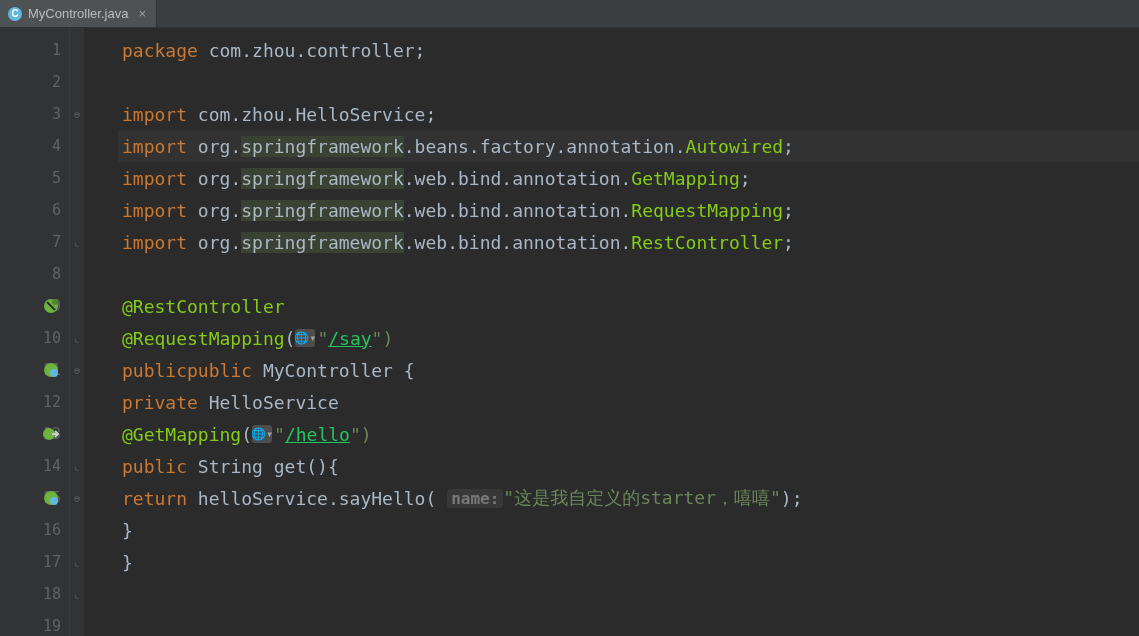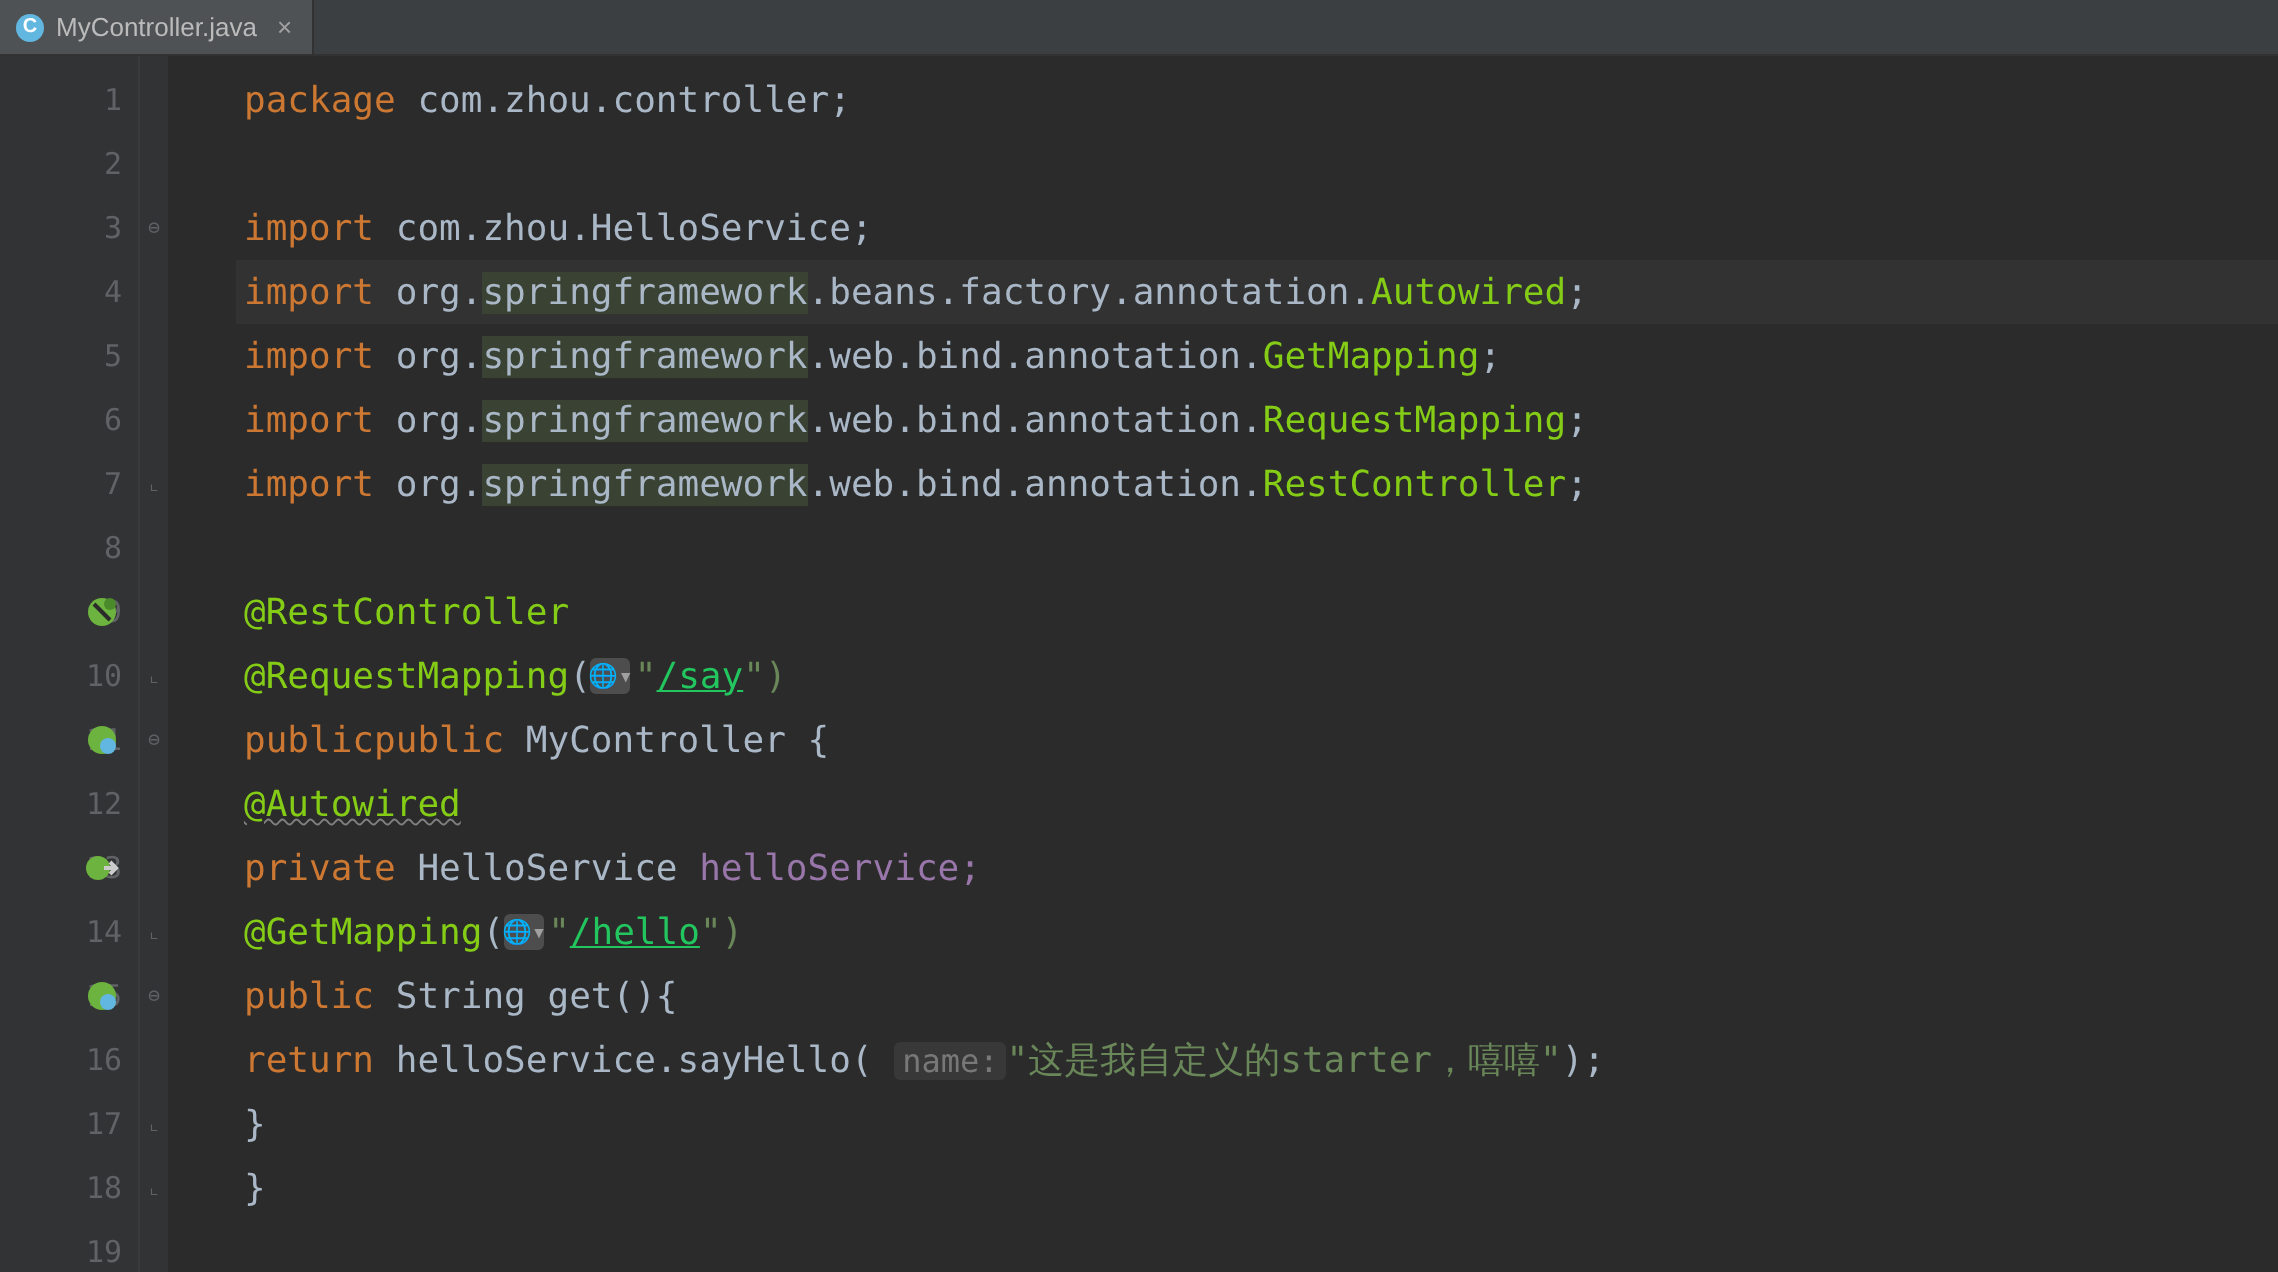--- a/index.html
+++ b/index.html
@@ -96,21 +96,21 @@
     white-space: pre;
     font-size: 18px;
     padding-left: 4px;
   }
   .code-line.current {
     background: #323232;
   }
   .kw { color: #cc7832; }
   .str { color: #6a8759; }
   .ann { color: #84cc16; }
-  .hint { color: #787878; background: #383838; padding: 0 4px; border-radius: 3px; font-size: 16px;}
+  .hint { color: #787878; background: #383838; padding: 0 4px; border-radius: 3px; font-size: 16px; font-weight: bold;}
   .link { color: #22c55e; text-decoration: underline; }
   .hl-pkg { background: #3a4233; }
   .underline-wavy { text-decoration: underline wavy #808080; text-decoration-thickness: 1px;}
   .globe-icon {
     display: inline-flex;
     align-items: center;
     justify-content: center;
     width: 20px;
     height: 18px;
     background: #4d4d4d;
@@ -238,22 +238,21 @@
     <div class="code-line"></div>
     <div class="code-line"><span class="kw">import</span><span> com.zhou.HelloService;</span></div>
     <div class="code-line current"><span class="kw">import</span><span> org.</span><span class="hl-pkg">springframework</span><span>.beans.factory.annotation.</span><span class="ann">Autowired</span><span>;</span></div>
     <div class="code-line"><span class="kw">import</span><span> org.</span><span class="hl-pkg">springframework</span><span>.web.bind.annotation.</span><span class="ann">GetMapping</span><span>;</span></div>
     <div class="code-line"><span class="kw">import</span><span> org.</span><span class="hl-pkg">springframework</span><span>.web.bind.annotation.</span><span class="ann">RequestMapping</span><span>;</span></div>
     <div class="code-line"><span class="kw">import</span><span> org.</span><span class="hl-pkg">springframework</span><span>.web.bind.annotation.</span><span class="ann">RestController</span><span>;</span></div>
     <div class="code-line"></div>
     <div class="code-line"><span class="ann">@RestController</span></div>
     <div class="code-line"><span class="ann">@RequestMapping</span><span>(</span><span class="globe-icon">🌐▾</span><span class="str">"</span><span class="str link">/say</span><span class="str">")</span></div>
     <div class="code-line"><span class="kw">public</span> <span class="kw">public</span><span> MyController {</span></div>
-    <div class="code-line">    <span class="ann underline-wavy">@Autowired</span></div>
-    <div class="code-line">    <span class="kw">private</span><span> HelloService </span><span style="color:#9876aa">helloService;</span></div>
+    <div class="code-line">    <span class="kw">private</span><span> HelloService </span></div>
     <div class="code-line">    <span class="ann">@GetMapping</span><span>(</span><span class="globe-icon">🌐▾</span><span class="str">"</span><span class="str link">/hello</span><span class="str">")</span></div>
     <div class="code-line">    <span class="kw">public</span><span> String get(){</span></div>
     <div class="code-line">        <span class="kw">return</span><span> helloService.sayHello( </span><span class="hint">name:</span> <span class="str">"这是我自定义的starter，嘻嘻"</span><span>);</span></div>
     <div class="code-line">    <span>}</span></div>
     <div class="code-line"><span>}</span></div>
     <div class="code-line"></div>
   </div>
 </div>
 
 </body></html>

